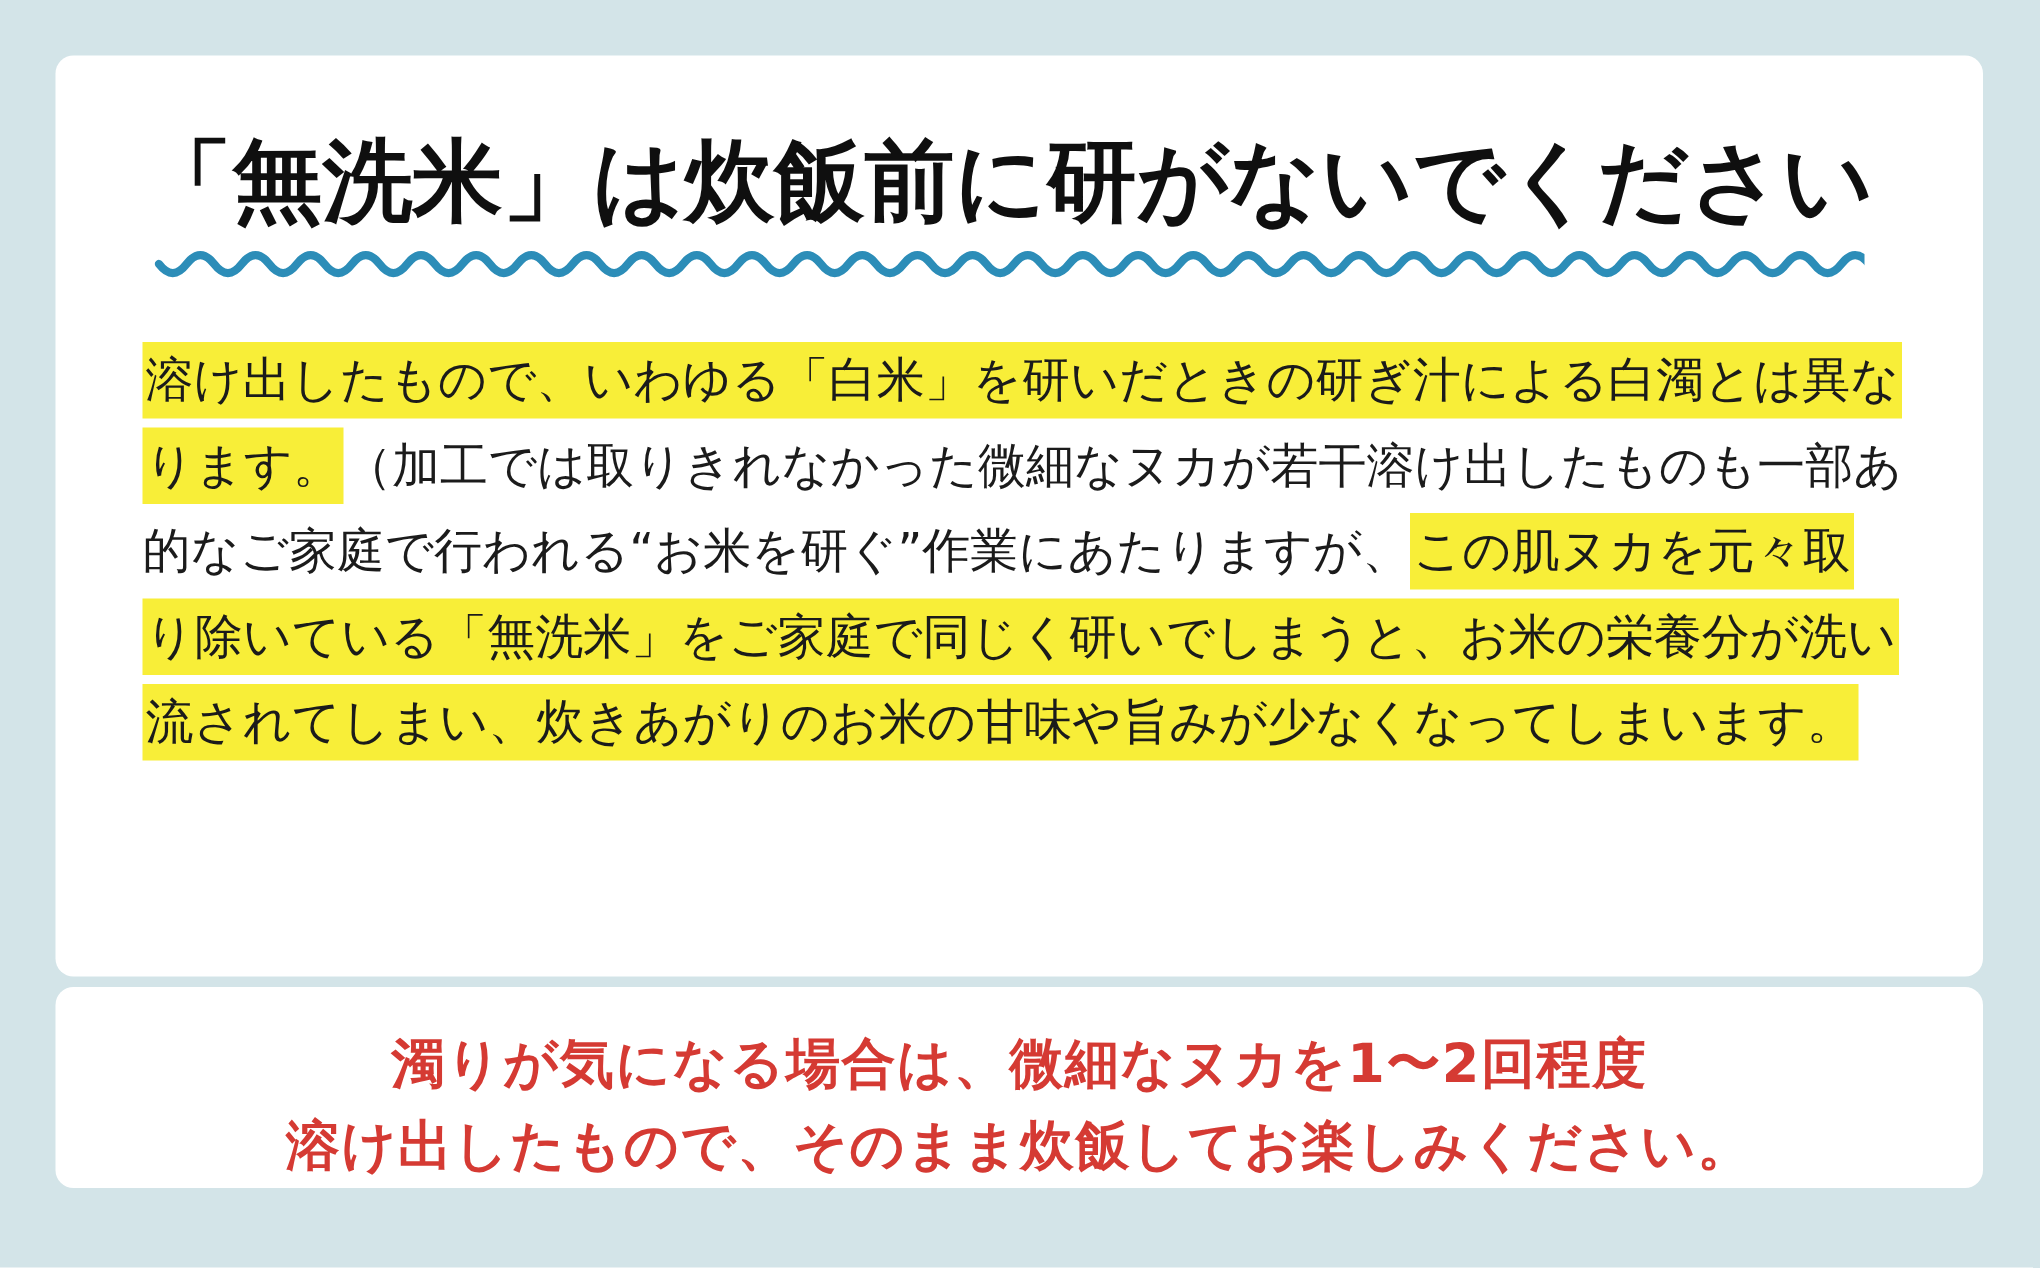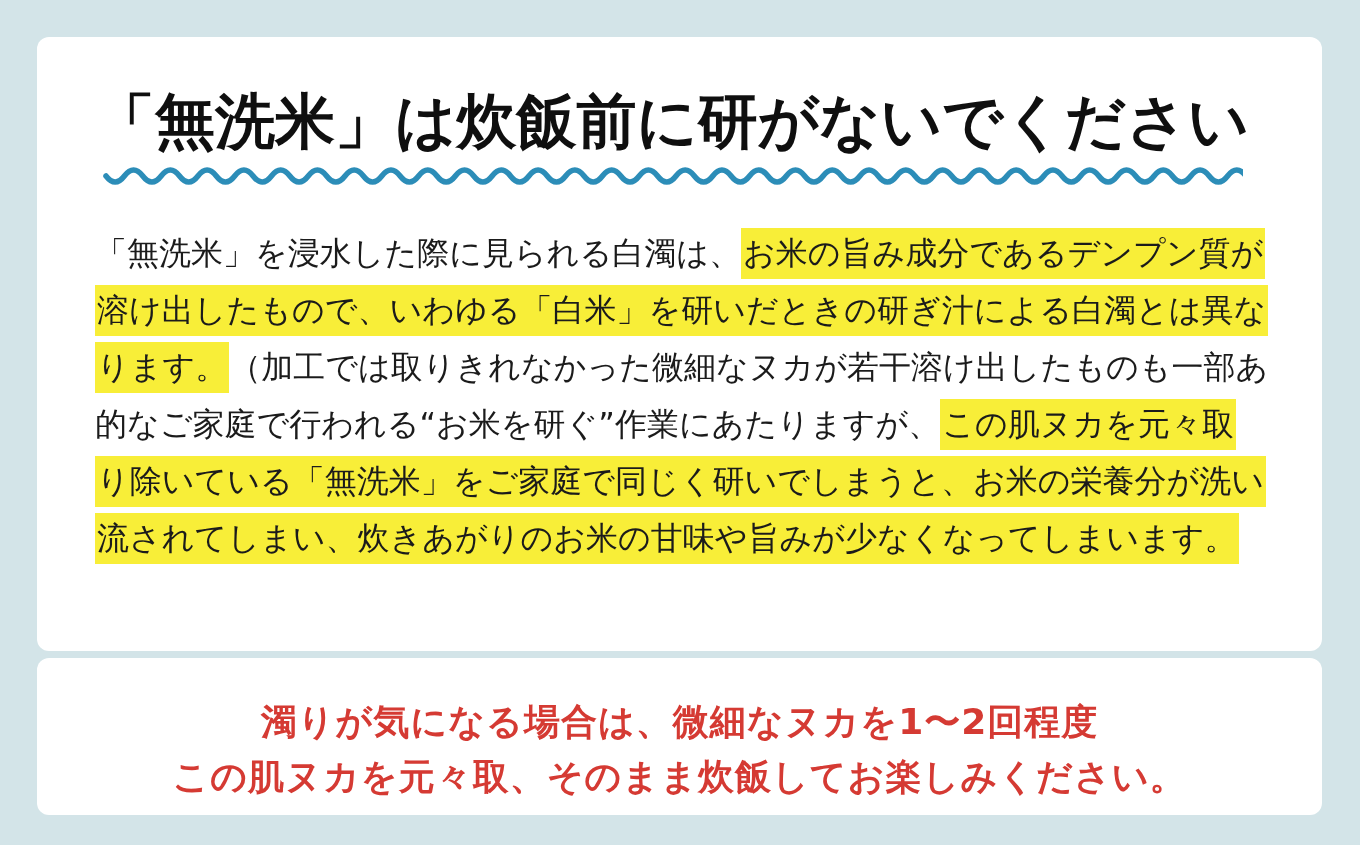--- a/index.html
+++ b/index.html
@@ -15,21 +15,21 @@
     overflow:hidden;
   }
   .card{
     position:absolute;
     left:37px;
     width:1285px;
     background:var(--card);
     border-radius:12px;
   }
   .card-main{ top:37px;  height:614px; padding:48px 55px 0 58px; }
-  .card-notice{ top:658px; height:157px; padding-top:36px; text-align:center; }
+  .card-notice{ top:658px; height:134px; padding-top:24px; text-align:center; }
 
   .title{
     font-size:60px;
     line-height:1.2;
     font-weight:900;
     color:var(--ink-title);
     letter-spacing:0px;
     white-space:nowrap;
   }
   .wave-wrap{
@@ -70,25 +70,24 @@
 <section class="card card-main">
   <h1 class="title">「無洗米」は炊飯前に研がないでください</h1>
 
   <div class="wave-wrap">
     <svg viewBox="0 0 1147 22" preserveAspectRatio="none" aria-hidden="true">
       <path d="M3 11 q9.25 12 18.5 0 q9.25 -12 18.5 0 q9.25 12 18.5 0 q9.25 -12 18.5 0 q9.25 12 18.5 0 q9.25 -12 18.5 0 q9.25 12 18.5 0 q9.25 -12 18.5 0 q9.25 12 18.5 0 q9.25 -12 18.5 0 q9.25 12 18.5 0 q9.25 -12 18.5 0 q9.25 12 18.5 0 q9.25 -12 18.5 0 q9.25 12 18.5 0 q9.25 -12 18.5 0 q9.25 12 18.5 0 q9.25 -12 18.5 0 q9.25 12 18.5 0 q9.25 -12 18.5 0 q9.25 12 18.5 0 q9.25 -12 18.5 0 q9.25 12 18.5 0 q9.25 -12 18.5 0 q9.25 12 18.5 0 q9.25 -12 18.5 0 q9.25 12 18.5 0 q9.25 -12 18.5 0 q9.25 12 18.5 0 q9.25 -12 18.5 0 q9.25 12 18.5 0 q9.25 -12 18.5 0 q9.25 12 18.5 0 q9.25 -12 18.5 0 q9.25 12 18.5 0 q9.25 -12 18.5 0 q9.25 12 18.5 0 q9.25 -12 18.5 0 q9.25 12 18.5 0 q9.25 -12 18.5 0 q9.25 12 18.5 0 q9.25 -12 18.5 0 q9.25 12 18.5 0 q9.25 -12 18.5 0 q9.25 12 18.5 0 q9.25 -12 18.5 0 q9.25 12 18.5 0 q9.25 -12 18.5 0 q9.25 12 18.5 0 q9.25 -12 18.5 0 q9.25 12 18.5 0 q9.25 -12 18.5 0 q9.25 12 18.5 0 q9.25 -12 18.5 0 q9.25 12 18.5 0 q9.25 -12 18.5 0 q9.25 12 18.5 0 q9.25 -12 18.5 0 q9.25 12 18.5 0 q9.25 -12 18.5 0 q9.25 12 18.5 0 q9.25 -12 18.5 0"></path>
     </svg>
   </div>
 
   <div class="body-text">
-      <div class="body-line"><span>「無洗米」を浸水した際に見られる白濁は、</span><span class="seg-hl">お米の旨み成分であるデンプン質が</span></div>
       <div class="body-line"><span class="seg-hl">溶け出したもので、いわゆる「白米」を研いだときの研ぎ汁による白濁とは異な</span></div>
       <div class="body-line"><span class="seg-hl">ります。</span><span>（加工では取りきれなかった微細なヌカが若干溶け出したものも一部あ</span></div>
       <div class="body-line"><span>的なご家庭で行われる“お米を研ぐ”作業にあたりますが、</span><span class="seg-hl">この肌ヌカを元々取</span></div>
       <div class="body-line"><span class="seg-hl">り除いている「無洗米」をご家庭で同じく研いでしまうと、お米の栄養分が洗い</span></div>
       <div class="body-line"><span class="seg-hl">流されてしまい、炊きあがりのお米の甘味や旨みが少なくなってしまいます。</span></div>
     </div>
 </section>
 
 <section class="card card-notice">
   <div class="notice-line">濁りが気になる場合は、微細なヌカを1〜2回程度</div>
-  <div class="notice-line">この肌ヌカを元々取、そのまま炊飯してお楽しみください。</div>
+  <div class="notice-line">溶け出したもので、そのまま炊飯してお楽しみください。</div>
 </section>
 
 </body></html>

